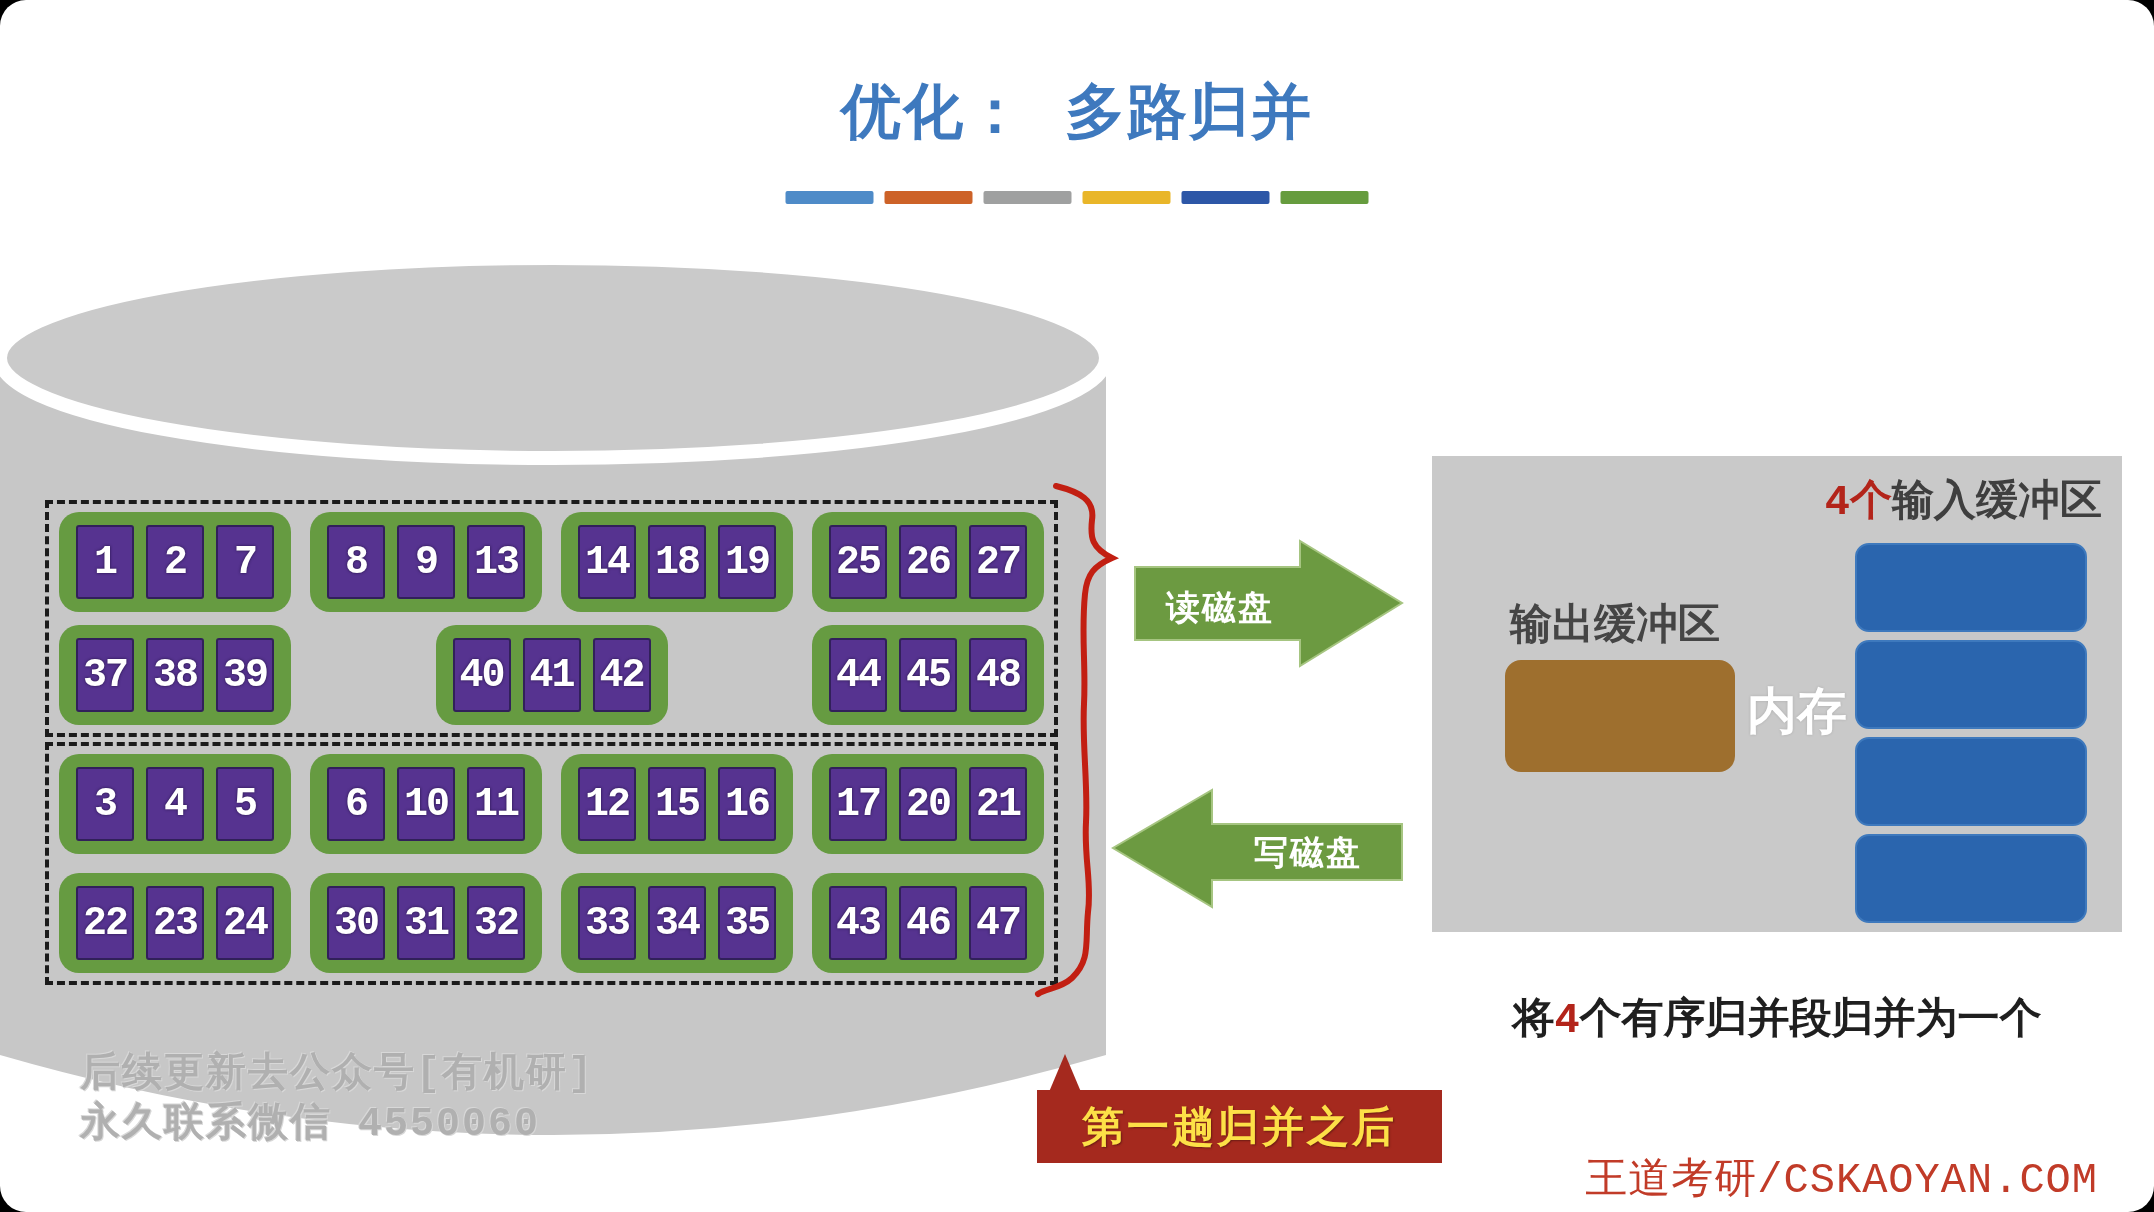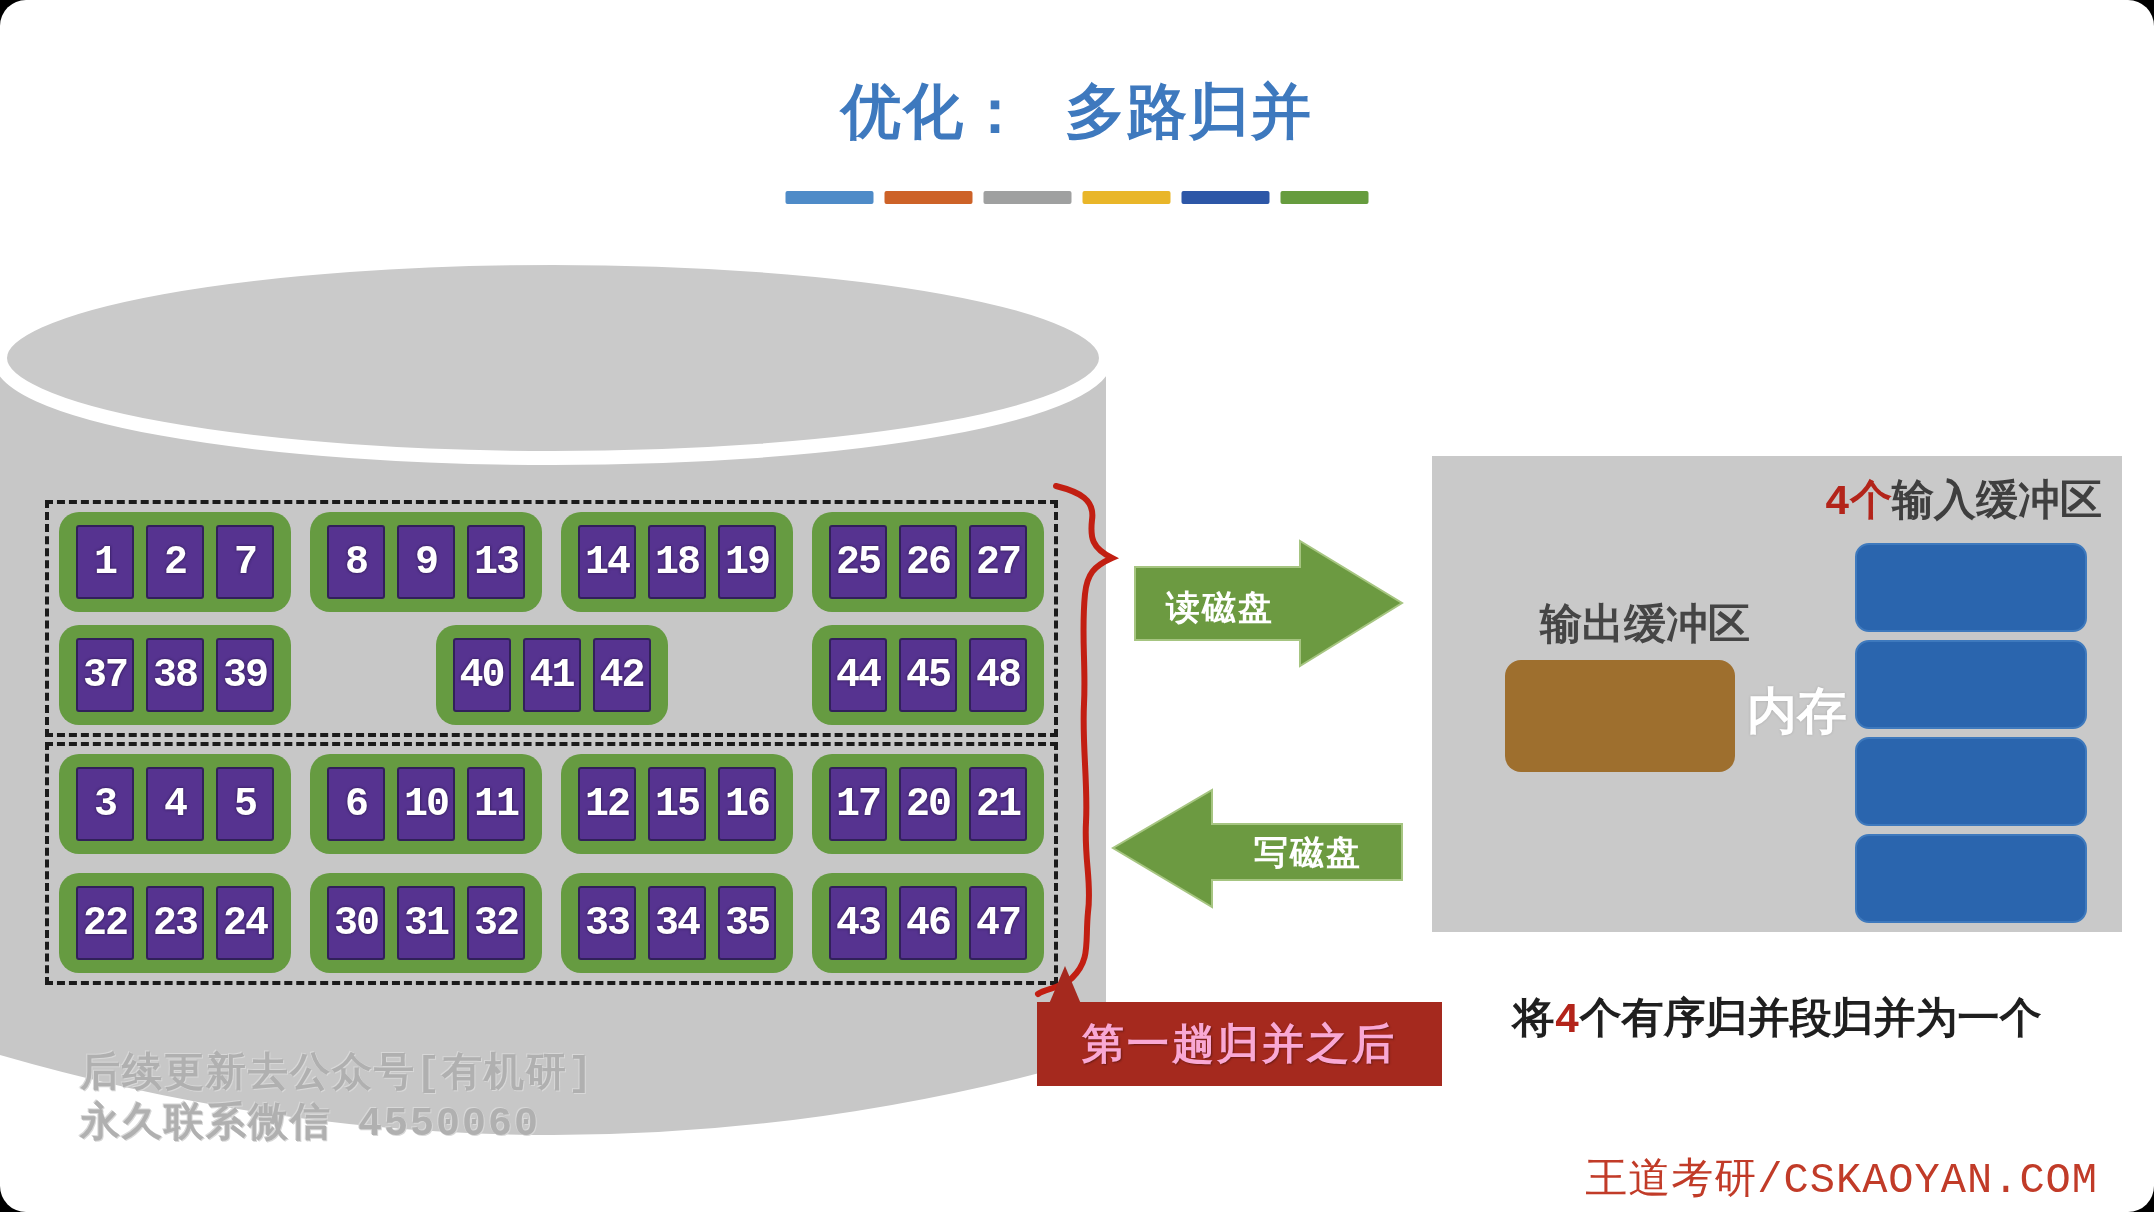--- a/index.html
+++ b/index.html
@@ -71,42 +71,42 @@
     position:absolute;right:20px;top:16px;font-size:42px;font-weight:bold;
     color:#3f3f3f;white-space:nowrap;
   }
   .input-label .red{color:var(--red-text,#B3241A);}
   .buffers{position:absolute;left:423px;top:87px;width:232px;}
   .input-buffer{
     width:232px;height:89px;border-radius:14px;margin-bottom:8px;
     background:var(--buffer-blue,#2A65AE);border:2px solid #3e79bd;box-sizing:border-box;
   }
   .output-label{
-    position:absolute;left:78px;top:140px;width:240px;text-align:right;
+    position:absolute;left:78px;top:140px;width:240px;text-align:left;
     font-size:42px;font-weight:bold;color:#454545;white-space:nowrap;
   }
   .output-buffer{
     position:absolute;left:73px;top:204px;width:230px;height:112px;
     border-radius:16px;background:var(--output-brown,#9E6F2E);
   }
   .memory-label{
     position:absolute;left:315px;top:222px;font-size:50px;font-weight:bold;color:#fff;
     text-shadow:0 0 3px rgba(0,0,0,0.15);
   }
   
   .caption{
     position:absolute;left:1432px;top:990px;width:690px;text-align:center;z-index:2;
     font-size:42px;font-weight:bold;color:#1f1f1f;white-space:nowrap;
   }
   .caption .red{color:var(--red-text,#B3241A);}
   
   .callout{
-    position:absolute;left:1037px;top:1002px;width:405px;height:84px;z-index:5;
+    position:absolute;left:1037px;top:1090px;width:405px;height:73px;z-index:5;
     background:var(--callout-bg,#A5291E);
-    color:#f9a8d4;font-size:42px;font-weight:bold;letter-spacing:3px;
+    color:#fde047;font-size:42px;font-weight:bold;letter-spacing:3px;
     display:flex;align-items:center;justify-content:center;
     text-shadow:1px 1px 2px rgba(0,0,0,.35);
   }
   .callout::before{
     content:"";position:absolute;left:12px;top:-36px;
     border-left:16px solid transparent;border-right:16px solid transparent;
     border-bottom:38px solid var(--callout-bg,#A5291E);
   }
   
   .footer-wm{

